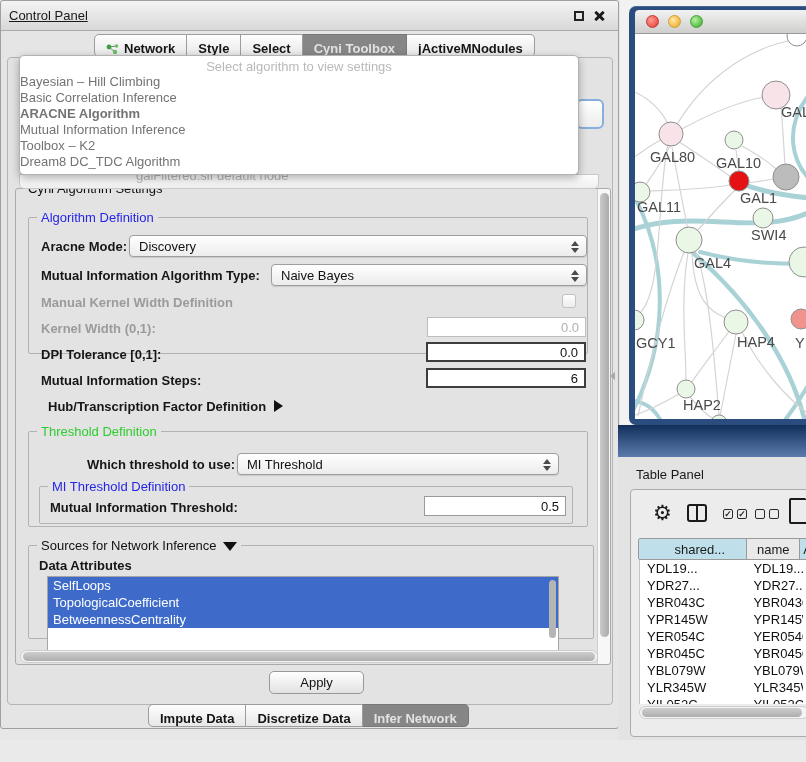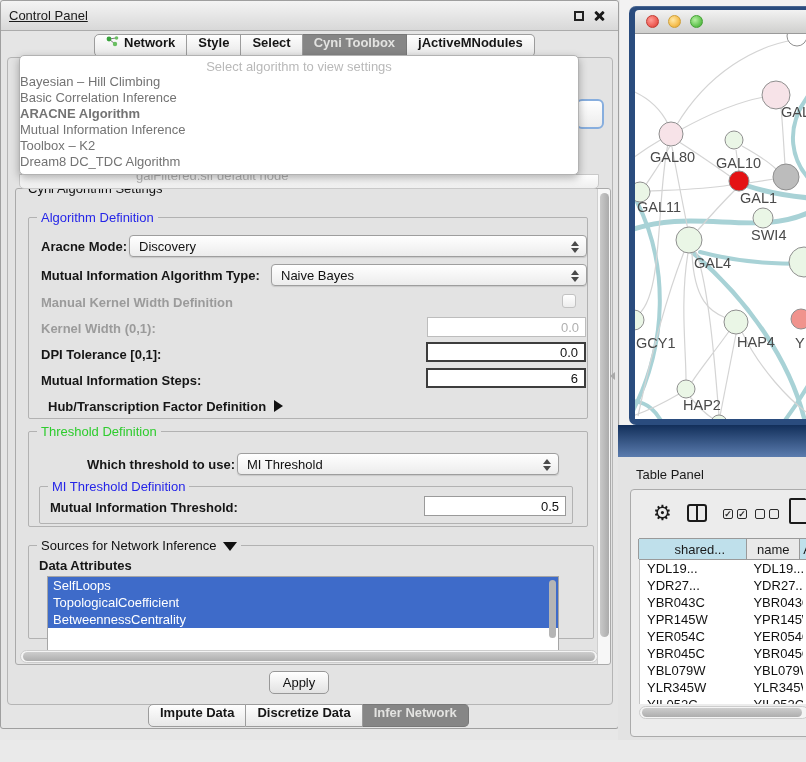--- a/index.html
+++ b/index.html
@@ -15,21 +15,21 @@
                  border-radius:3px 3px 0 0; }
   .cp-title { position:absolute; left:8px; top:7px; font-size:13px; color:#1a1a1a;text-decoration:underline; }
   .wbtn-float { position:absolute; right:34px; top:10px; width:10px; height:10px; border:2px solid #222; }
   .wbtn-close { position:absolute; right:13px; top:9px; width:12px; height:12px; }
   .wbtn-close::before, .wbtn-close::after { content:""; position:absolute; left:5px; top:0; width:3px; height:12px; background:#1a1a1a; border-radius:1px; }
   .wbtn-close::before { transform:rotate(45deg); }
   .wbtn-close::after { transform:rotate(-45deg); }
 
   
   .seg { position:absolute; display:flex; }
-  .seg-btn { height:23px; display:flex; align-items:flex-start; padding:0 11px;
+  .seg-btn { height:23px; display:flex; align-items:flex-end; padding:0 11px;
              background:linear-gradient(#fefefe,#e7e7e7); border:1px solid #9c9c9c; border-left:none;
              font-size:13px; font-weight:bold; color:#151515; white-space:nowrap; }
   .seg-btn:first-child { border-left:1px solid #9c9c9c; border-radius:5px 0 0 5px; }
   .seg-btn:last-child { border-radius:0 5px 5px 0; }
   .seg-btn.sel { background:#868686; color:#e3e3e1; border-color:#787878; }
   .net-ico { width:13px; height:13px; margin-right:5px; }
 
   .inner-panel { position:absolute; left:6px; top:56px; width:606px; height:648px;
                  background:#e3e3e3; border:1px solid #b5b5b5; border-radius:4px; }
 
@@ -77,21 +77,21 @@
                 background:#e3e3e3; border:1px solid #aaa; border-radius:3px; }
   .vsb { position:absolute; right:0; top:0; width:13px; height:100%; background:#f7f7f7; border-left:1px solid #cfcfcf; border-radius:0 3px 3px 0; }
   .vsb .thumb { position:absolute; left:2px; width:9px; background:linear-gradient(90deg,#c9c9c9,#ababab); border-radius:5px; }
   .hsb { position:absolute; height:13px; background:#f4f4f4; border:1px solid #cdcdcd; border-radius:7px; }
   .hsb .thumb { position:absolute; top:1px; height:9px; background:linear-gradient(#cdcdcd,#aeaeae); border-radius:5px; }
 
   .attr-list { position:absolute; background:#fff; border:1px solid #a5a5a5; overflow:hidden; }
   .attr-item { height:17px; line-height:17px; background:#3e6bc9; color:#fff; font-size:13px; padding-left:5px; width:100%; }
   .list-vthumb { position:absolute; right:2px; top:3px; width:7px; height:58px; background:#b5b5b5; border-radius:4px; }
 
-  .apply-btn { position:absolute; left:268px; top:670px; width:60px; height:23px;
+  .apply-btn { position:absolute; left:268px; top:670px; width:95px; height:23px;
                background:linear-gradient(#ffffff,#e2e2e2); border:1px solid #989898; border-radius:5px;
                font-size:13px; color:#111; display:flex; align-items:center; justify-content:center; }
 
   .grip { position:absolute; left:610px; top:372px; width:0; height:0; border-top:4px solid transparent;
           border-bottom:4px solid transparent; border-right:5px solid #a9a9a9; }
   .mini-sq { position:absolute; left:4px; top:750px; width:14px; height:14px; border:1px solid #8a8a8a;
              background:linear-gradient(#fafafa,#ddd); border-radius:2px; }
 
   
   .desk { position:absolute; left:620px; top:0; width:186px; height:762px; background:#f2f2f2; }
@@ -186,21 +186,21 @@
       <div class="dd-item">Dream8 DC_TDC Algorithm</div>
     </div>
 
     <div class="ghost-combo">
       <span>galFiltered.sif default node</span>
     </div>
 
     <div class="scrollpane">
       <span class="gtitle">Cyni Algorithm Settings</span>
 
-      <div class="group" style="left:12px; top:28px; width:560px; height:202px;">
+      <div class="group" style="left:12px; top:28px; width:560px; height:137px;">
         <span class="gtitle blue">Algorithm Definition</span>
 
         <span class="lbl" style="left:12px; top:21px;">Aracne Mode:</span>
         <div class="combo" style="left:100px; top:17px; width:458px;">
           <span>Discovery</span>
           <span class="arrows">
               <span class="tri-u"></span>
               <span class="tri-d"></span>
             </span>
         </div>

